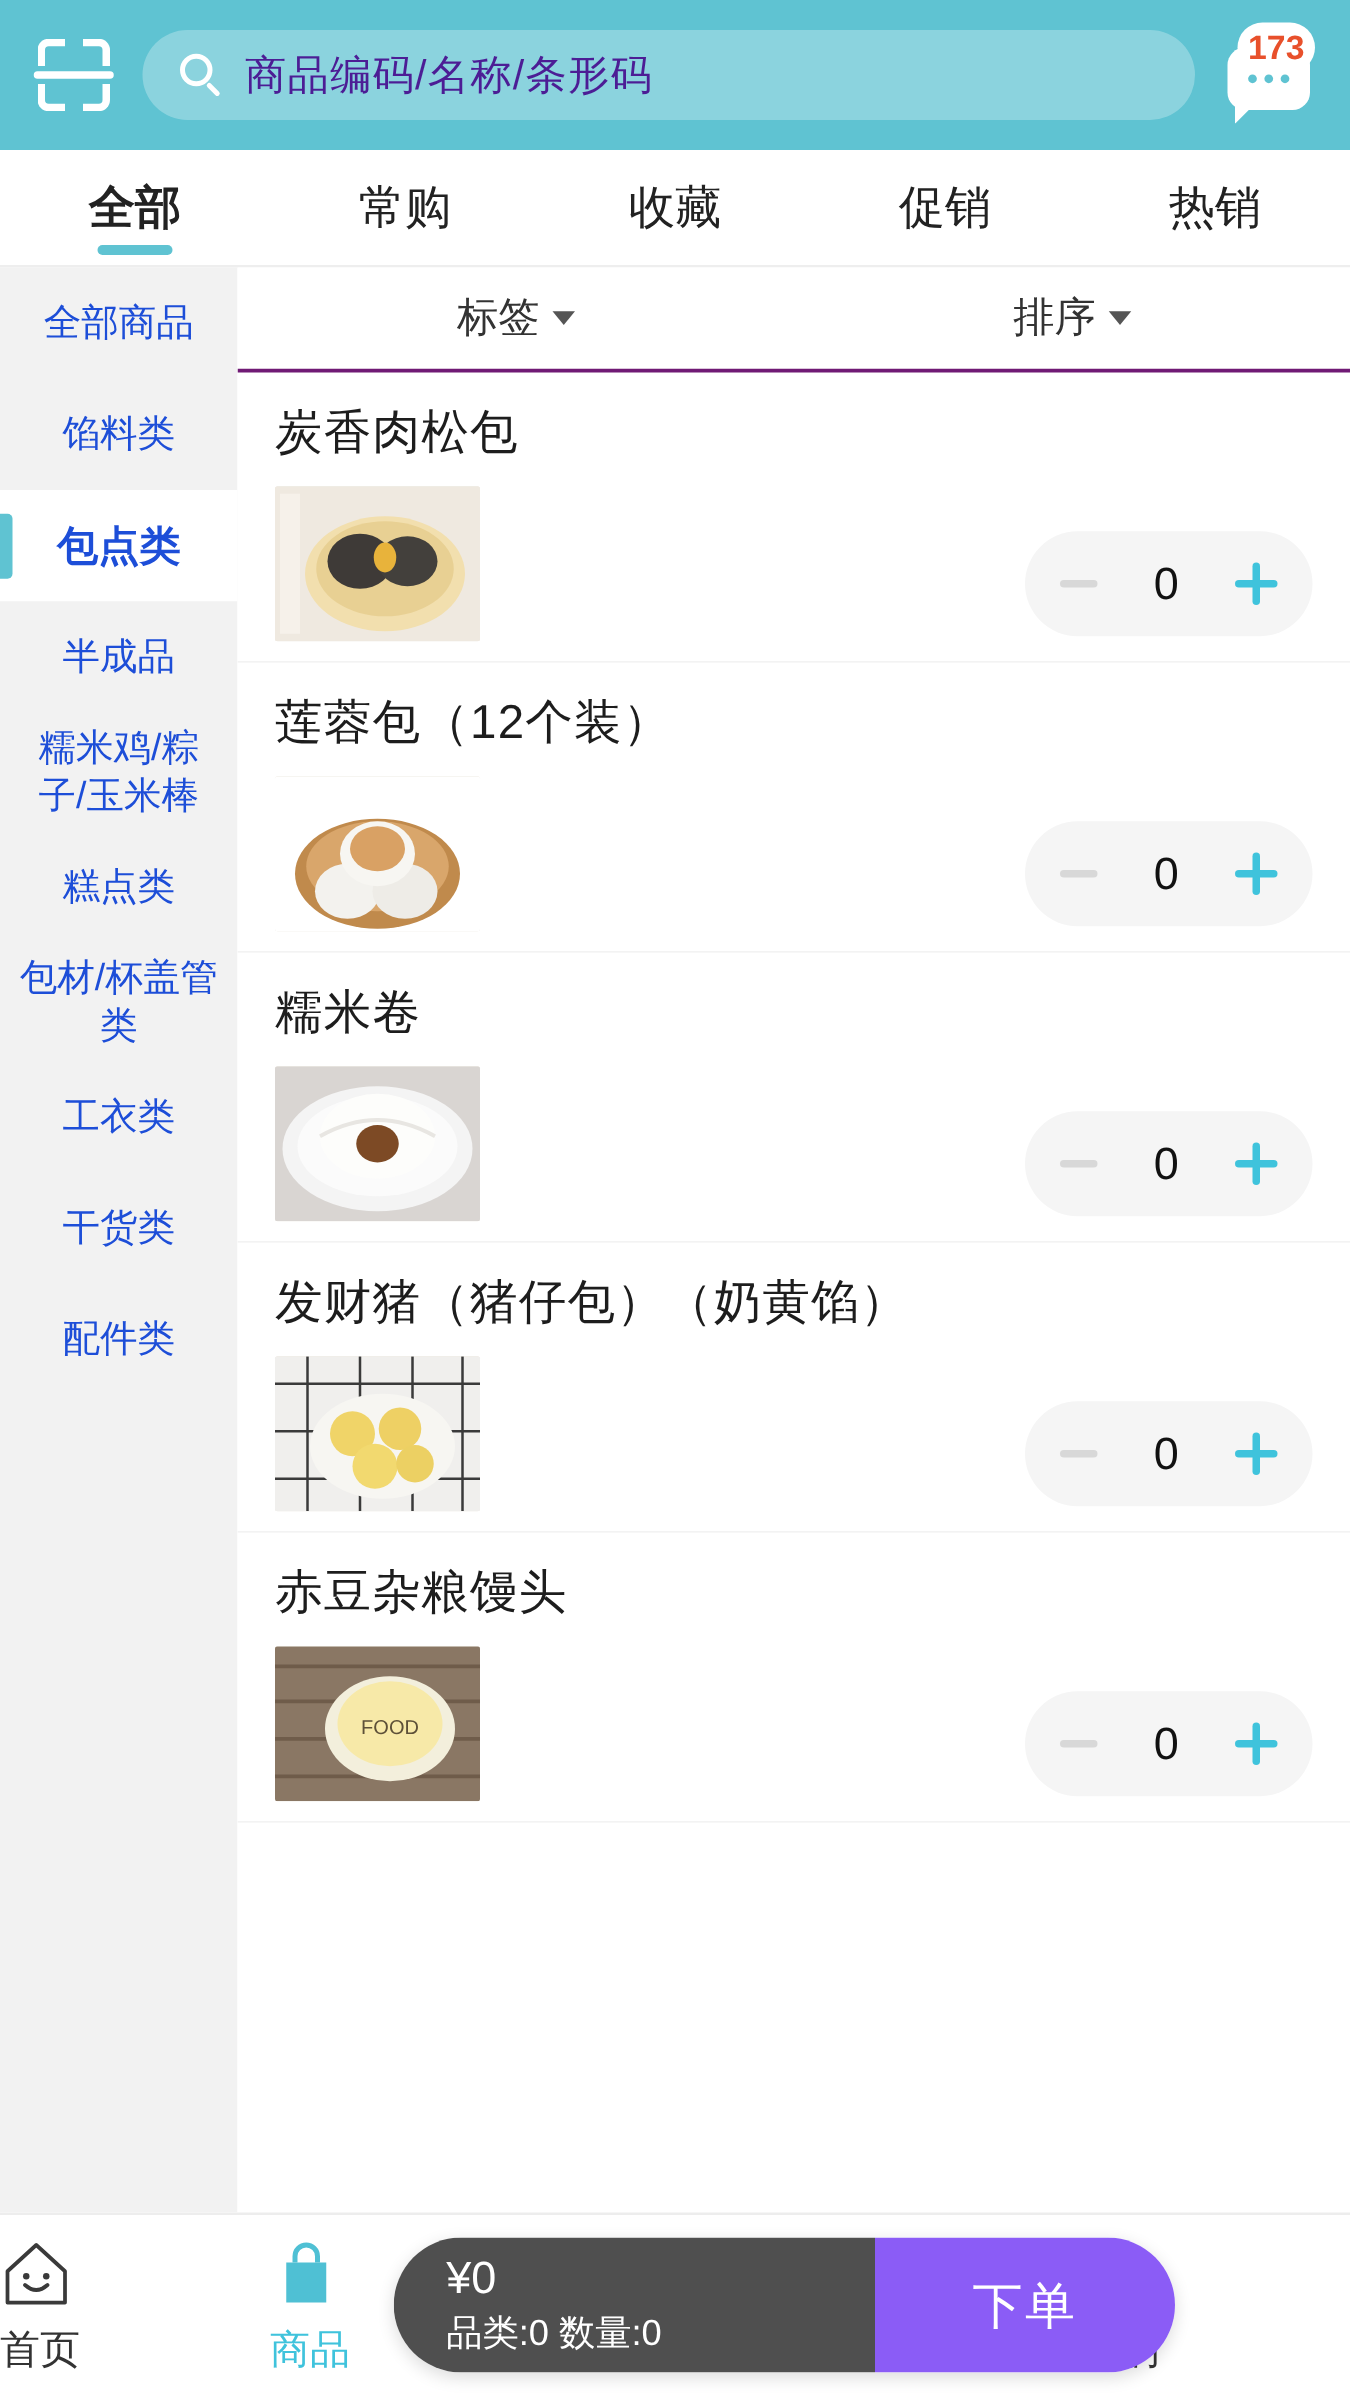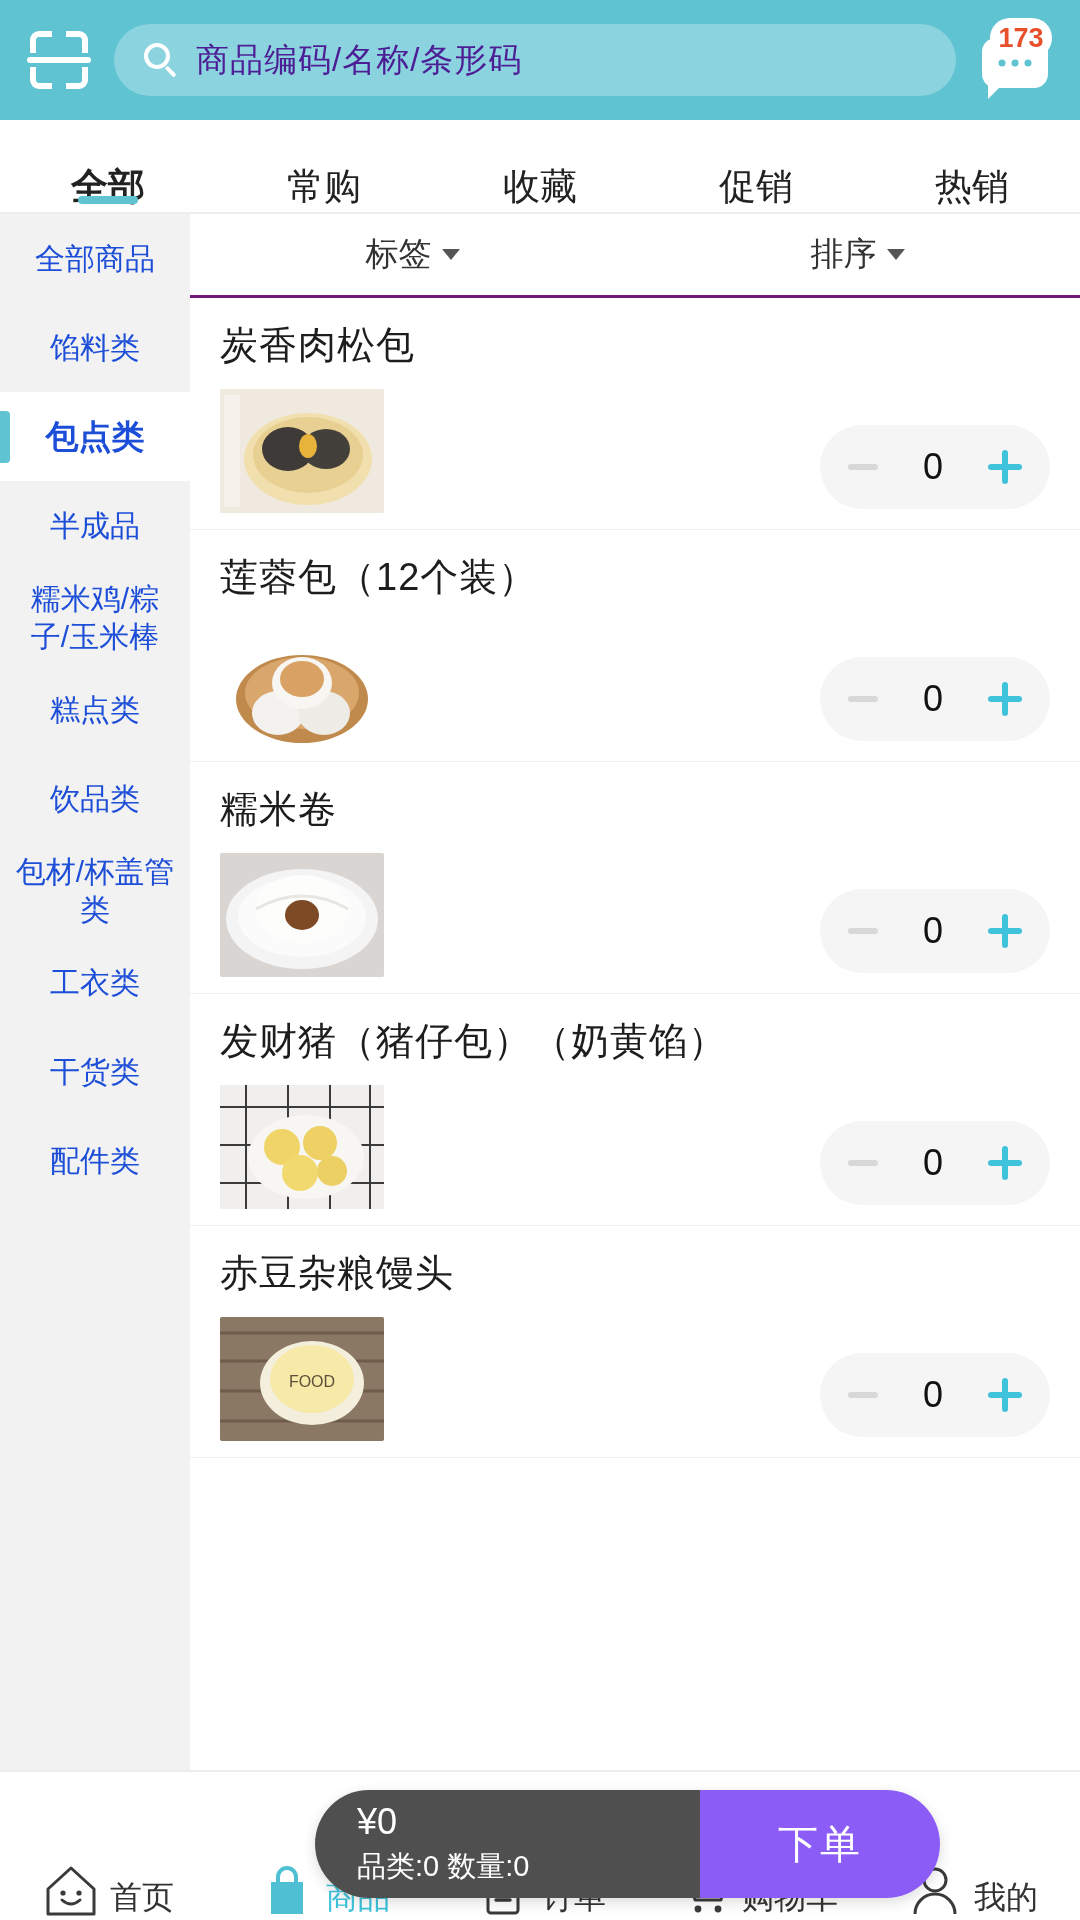--- a/index.html
+++ b/index.html
@@ -70,21 +70,21 @@
     color:#E8502B; font-size:27px; font-weight:bold; padding:0 8px;
   }
 
   
   .tabs {
     height:94px; background:#fff; display:flex;
     border-bottom:2px solid #eeeeee;
   }
   .tab {
     flex:1 1 0; display:flex; flex-direction:column;
-    align-items:center; justify-content:flex-end; position:relative;
+    align-items:center; justify-content:center; position:relative;
   }
   .tab span { font-size:37px; color:#222; }
   .tab.active span { font-weight:bold; }
   .tab .underline {
     position:absolute; bottom:8px; width:60px; height:8px;
     border-radius:4px; background:#5FC3D2;
   }
 
   
   .body { display:flex; height:1556px; }
@@ -167,22 +167,22 @@
     display:flex; align-items:center; justify-content:center;
     color:#ffffff; font-size:40px; letter-spacing:2px;
   }
 
   
   .bottom-nav {
     position:absolute; left:0; bottom:0; width:1080px; height:150px;
     background:#fff; border-top:2px solid #ededed; display:flex;
   }
   .nav-item {
-    flex:1 1 0; display:flex; flex-direction:row;
-    align-items:flex-end; justify-content:center; gap:10px;font-family:Liberation Serif, serif;
+    flex:1 1 0; display:flex; flex-direction:column;
+    align-items:flex-start; justify-content:center; gap:10px;font-family:Liberation Serif, serif;
   }
   .nav-item .glyph { width:58px; height:58px; }
   .nav-item span { font-size:32px; color:#333; }
   .nav-item.active span { color:#3FC3DC; }
 </style>
 </head>
 <body>
 
 <div id="app">
 
@@ -248,23 +248,20 @@
         <span>包点类</span>
       </div>
       <div class="side-item">
         <span>半成品</span>
       </div>
       <div class="side-item">
         <span>糯米鸡/粽子/玉米棒</span>
       </div>
       <div class="side-item">
         <span>糕点类</span>
-      </div>
-      <div class="side-item">
-        <span>饮品类</span>
       </div>
       <div class="side-item">
         <span>包材/杯盖管类</span>
       </div>
       <div class="side-item">
         <span>工衣类</span>
       </div>
       <div class="side-item">
         <span>干货类</span>
       </div>

